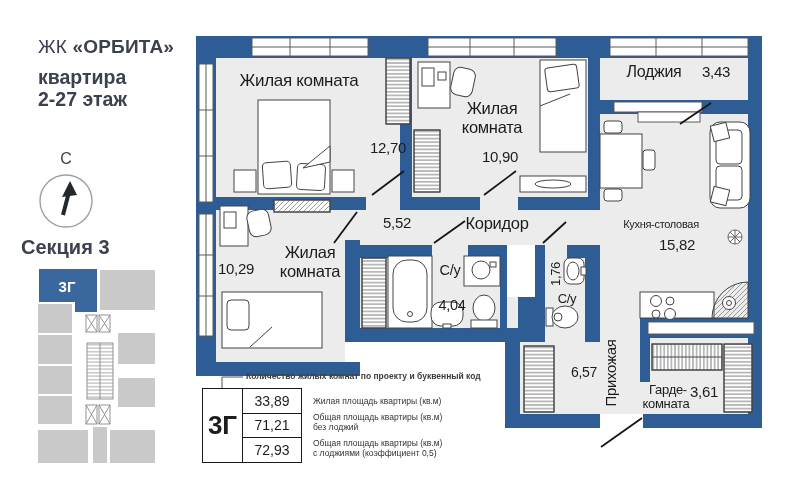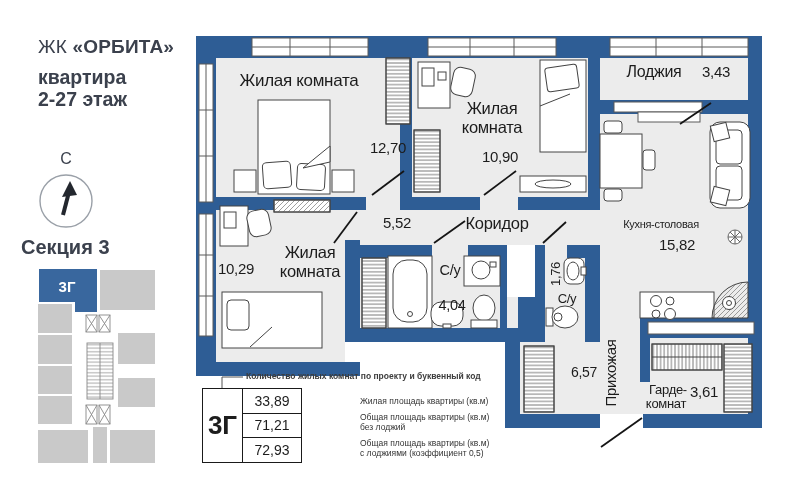--- a/index.html
+++ b/index.html
@@ -25,21 +25,21 @@
   
   .callout-text{position:absolute;left:246px;top:371px;font-size:8.5px;font-weight:700;color:#3c3c3c;}
   .legend-table{position:absolute;left:202px;top:388px;width:100px;height:75px;
                 border:1.6px solid #1a1a1a;display:grid;grid-template-columns:40px 1fr;box-sizing:border-box;}
   .legend-code{grid-row:1/span 3;display:flex;align-items:center;justify-content:center;
                font-size:26px;font-weight:700;border-right:1.4px solid #1a1a1a;}
   .legend-val{display:flex;align-items:center;justify-content:center;font-size:14px;
               font-weight:400;border-bottom:1.4px solid #1a1a1a;}
   .legend-val:last-child{border-bottom:none;}
   .legend-lbl{position:absolute;left:313px;font-size:8.5px;line-height:10px;color:#333;
-              white-space:pre-line;width:180px;margin-left:47px;}
+              white-space:pre-line;width:180px;}
   svg{display:block;}
 </style>
 </head>
 <body>
 
 <div class="page">
 
   <div class="brand">
     <span class="pre">ЖК</span>
     <span class="name">«ОРБИТА»</span>
@@ -352,21 +352,21 @@
   <div class="lbl" style="left:450px;top:270px;font-size:14.5px;">С/у</div>
   <div class="lbl num" style="left:452px;top:305px;font-size:14.5px;">4,04</div>
 
   <div class="lbl vert num" style="left:555px;top:274px;font-size:13px;">1,76</div>
   <div class="lbl" style="left:567px;top:298px;font-size:13px;">С/у</div>
 
   <div class="lbl vert" style="left:610px;top:373px;font-size:15px;">Прихожая</div>
   <div class="lbl num" style="left:584px;top:372px;font-size:14px;">6,57</div>
 
   <div class="lbl" style="left:668px;top:389px;font-size:13px;">Гарде-</div>
-  <div class="lbl" style="left:666px;top:403px;font-size:13px;">комнат</div>
+  <div class="lbl" style="left:666px;top:403px;font-size:13px;">комната</div>
   <div class="lbl num" style="left:704px;top:391px;font-size:15px;">3,61</div>
 
   <div class="callout-text">Количество жилых комнат по проекту и буквенный код</div>
 
   <div class="legend-table">
     <div class="legend-code">3Г</div>
     <div class="legend-val">33,89</div>
     <div class="legend-val">71,21</div>
     <div class="legend-val">72,93</div>
   </div>

